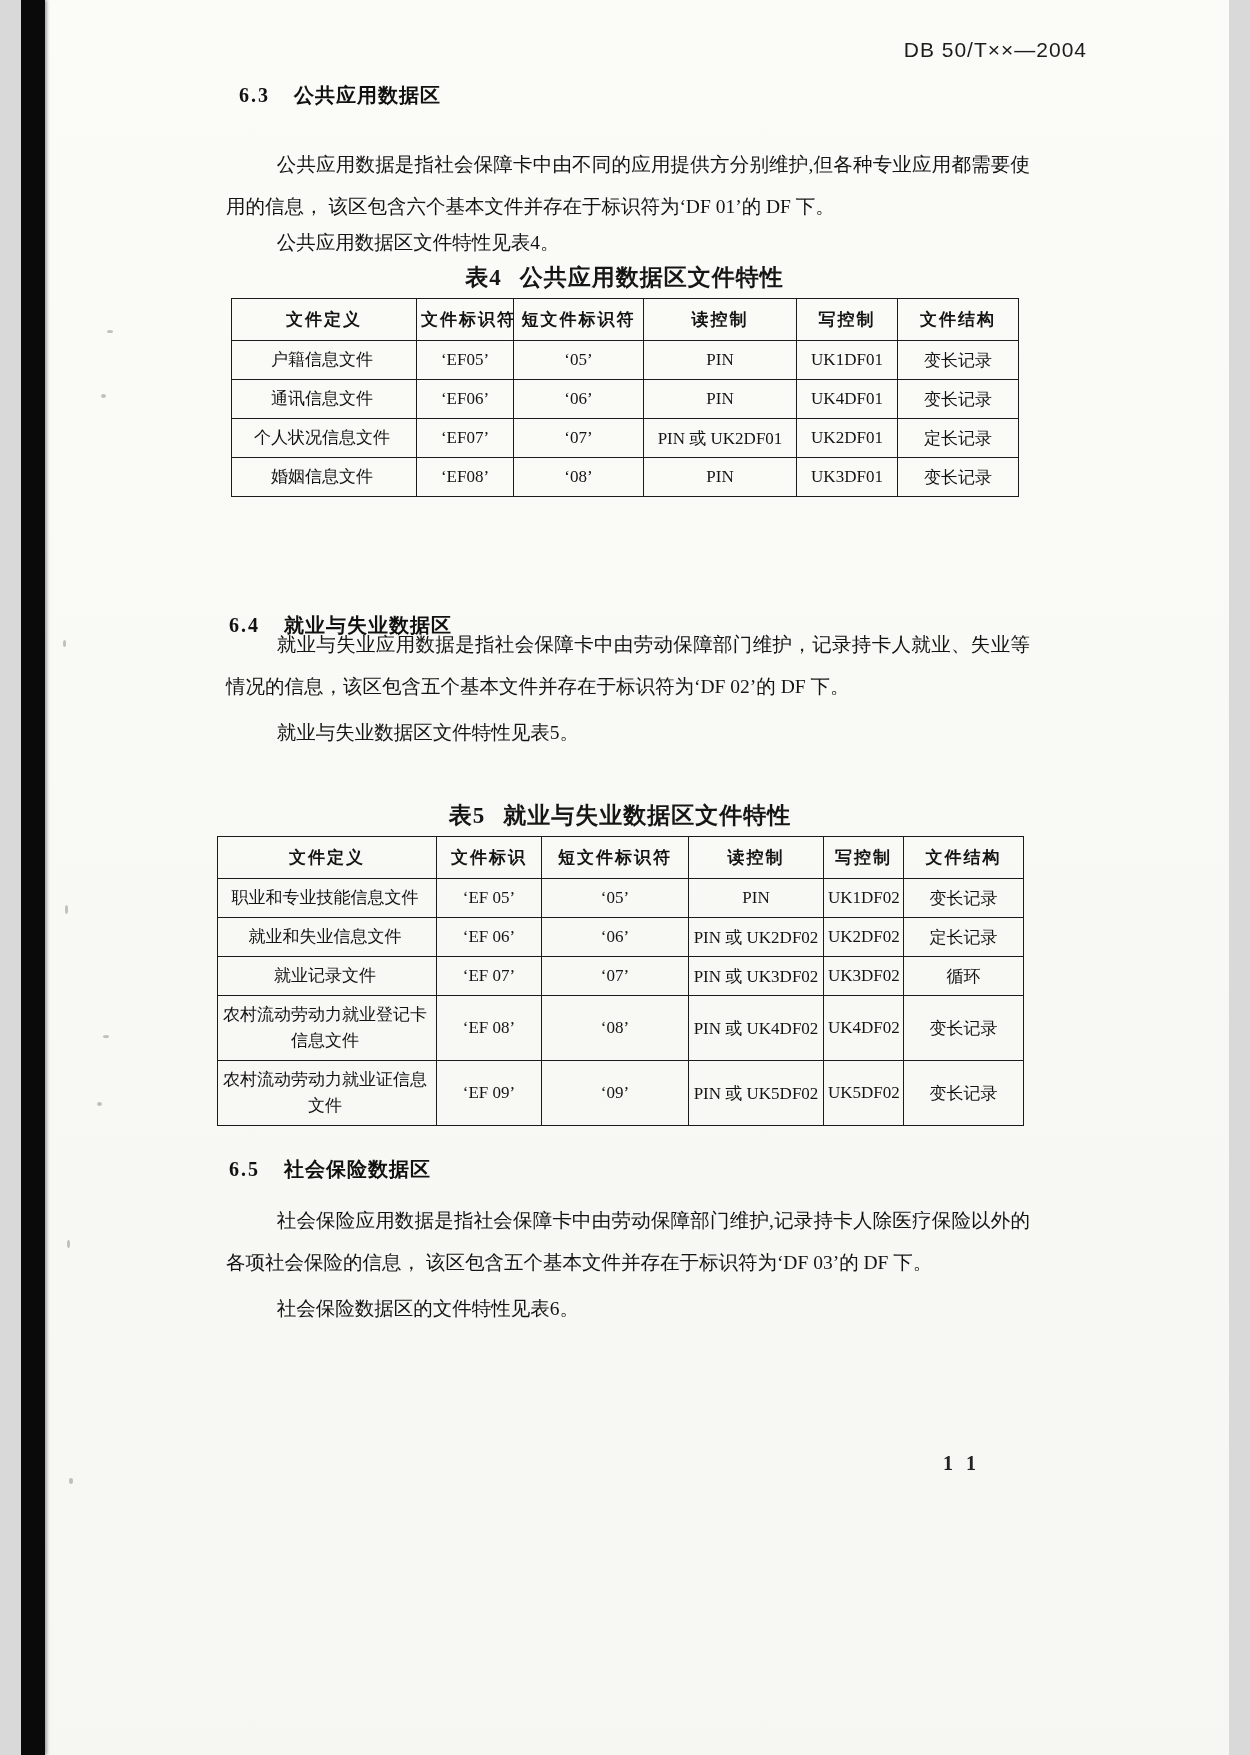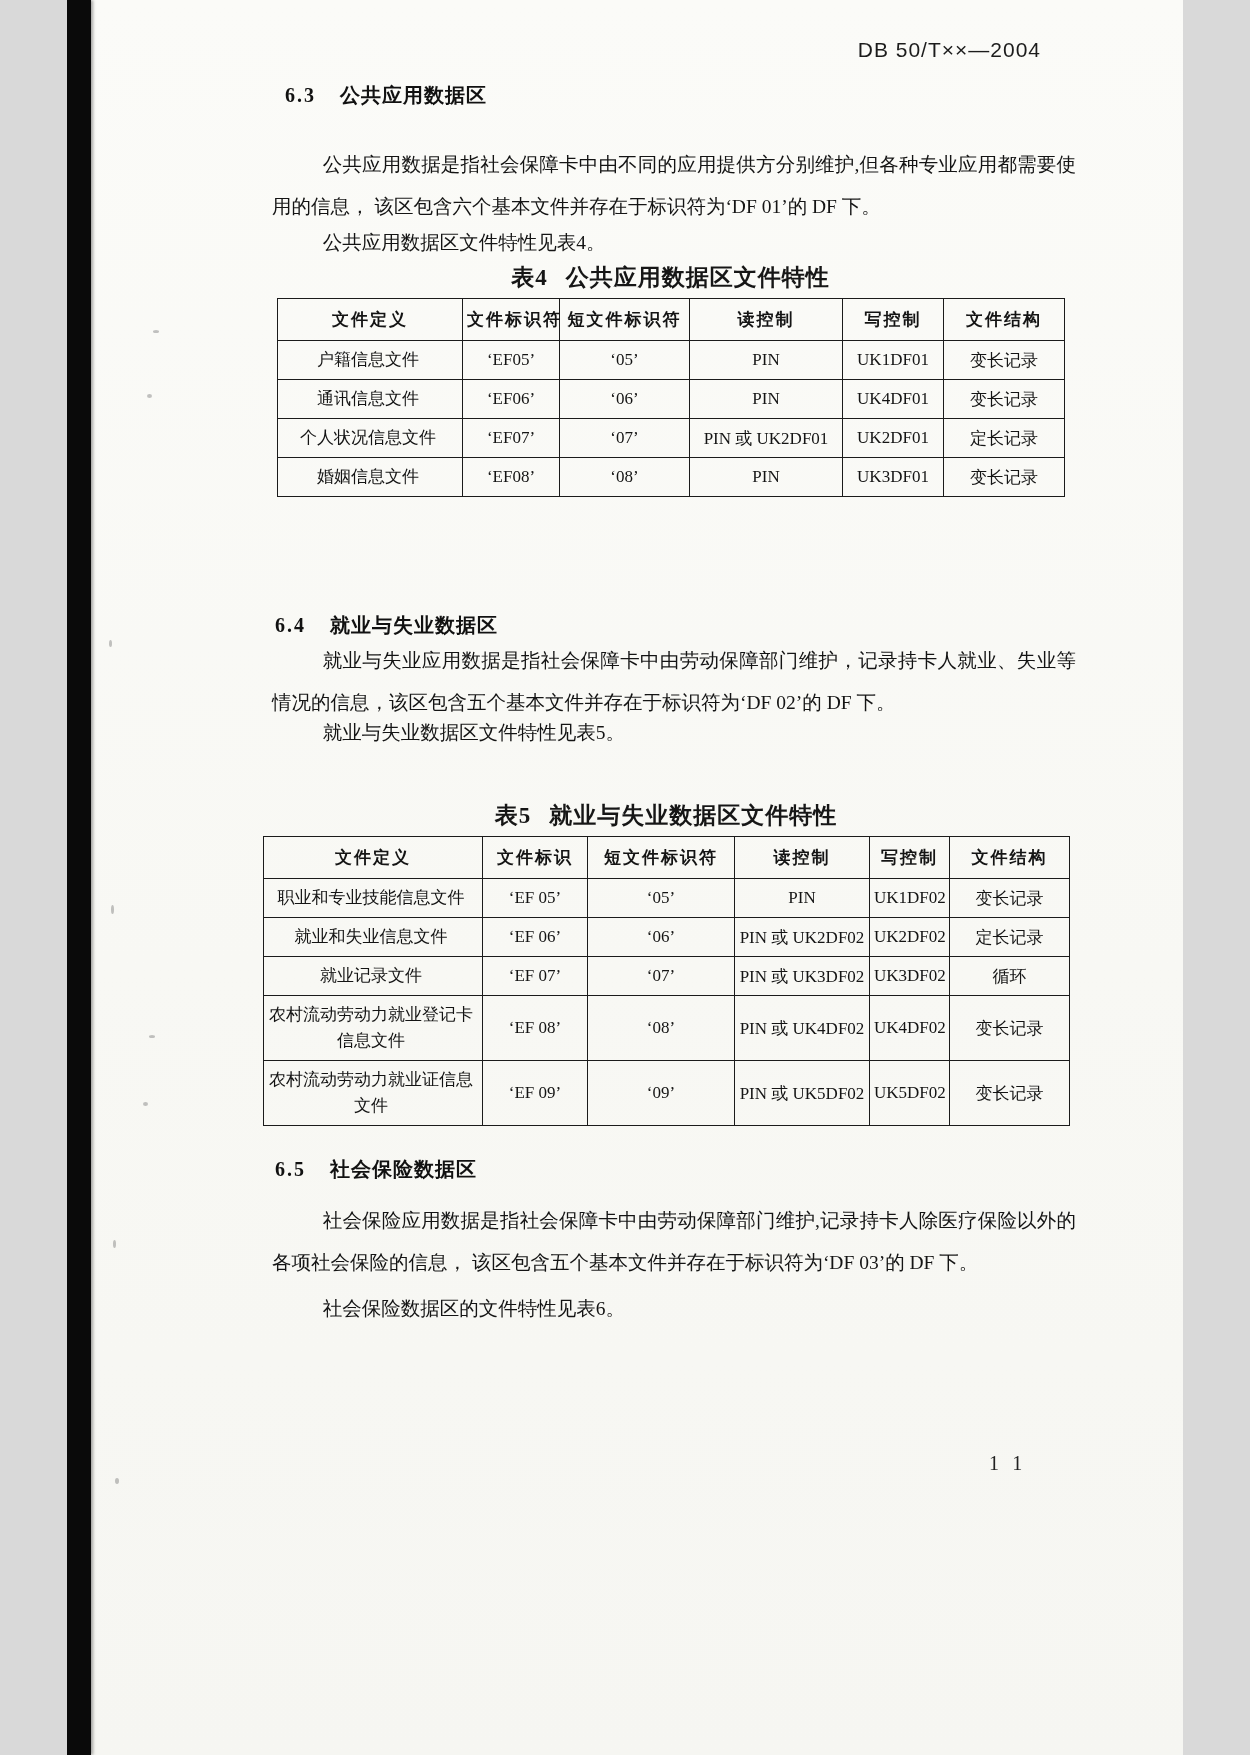--- a/index.html
+++ b/index.html
@@ -1,20 +1,20 @@
 <!DOCTYPE html>
 <html><head>
 <meta charset="utf-8">
 <title>Scanned Standard Document Page</title>
 <style>
   * { margin:0; padding:0; box-sizing:border-box; }
   html,body { background:#d9d9d9; }
   .page {
     position:relative;
-    width:1116px; height:1755px;
+    width:1208px; height:1755px;
     margin:0 auto;
     background:linear-gradient(180deg,#fbfbf8 0%, #f8f8f4 55%, #f6f6f2 100%);
     font-family:"Liberation Serif","DejaVu Serif",serif;
     color:#161616;
     overflow:hidden;
   }
   .scan-bar {
     position:absolute; left:0; top:0; width:24px; height:1755px;
     background:#0a0a0a;
     box-shadow:2px 0 3px rgba(0,0,0,.35);
@@ -63,21 +63,21 @@
   .doc-table th {
     height:42px; font-weight:bold; letter-spacing:2px; font-size:17px;
   }
   .doc-table td { height:39px; }
   .doc-table td:first-child {
     text-align:center; padding-left:0; white-space:normal;
     line-height:26px;
   }
   .page-number {
     position:absolute; top:1452px; left:922px;
-    font-size:20px; letter-spacing:14px; color:#222;
+    font-size:20px; letter-spacing:14px; color:#222;font-weight:bold;
   }
 </style>
 </head>
 <body>
 
 <div class="page">
 
   <div class="scan-bar"></div>
 
   <div class="speck" style="left:86px;top:330px;width:6px;height:3px;"></div>
@@ -154,21 +154,21 @@
         <td>PIN</td>
         <td>UK3DF01</td>
         <td>变长记录</td>
       </tr>
       </tbody>
   </table>
 
   <div class="h-sec" style="top:612px;left:208px;">
     <span class="h-num">6.4</span><span class="h-title">就业与失业数据区</span>
   </div>
-  <p class="para" style="top:640px;">就业与失业应用数据是指社会保障卡中由劳动保障部门维护，记录持卡人就业、失业等情况的信息，该区包含五个基本文件并存在于标识符为‘DF 02’的 DF 下。</p>
+  <p class="para" style="top:624px;">就业与失业应用数据是指社会保障卡中由劳动保障部门维护，记录持卡人就业、失业等情况的信息，该区包含五个基本文件并存在于标识符为‘DF 02’的 DF 下。</p>
   <p class="para" style="top:712px;">就业与失业数据区文件特性见表5。</p>
 
   <div class="tcap" style="top:800px;left:196px;width:806px;">
     <span>表5</span><span class="cap-gap"></span><span>就业与失业数据区文件特性</span>
   </div>
 
   <table class="doc-table" style="top:836px;left:196px;width:806px;">
     <colgroup>
       <col style="width:219px">
         <col style="width:105px">

